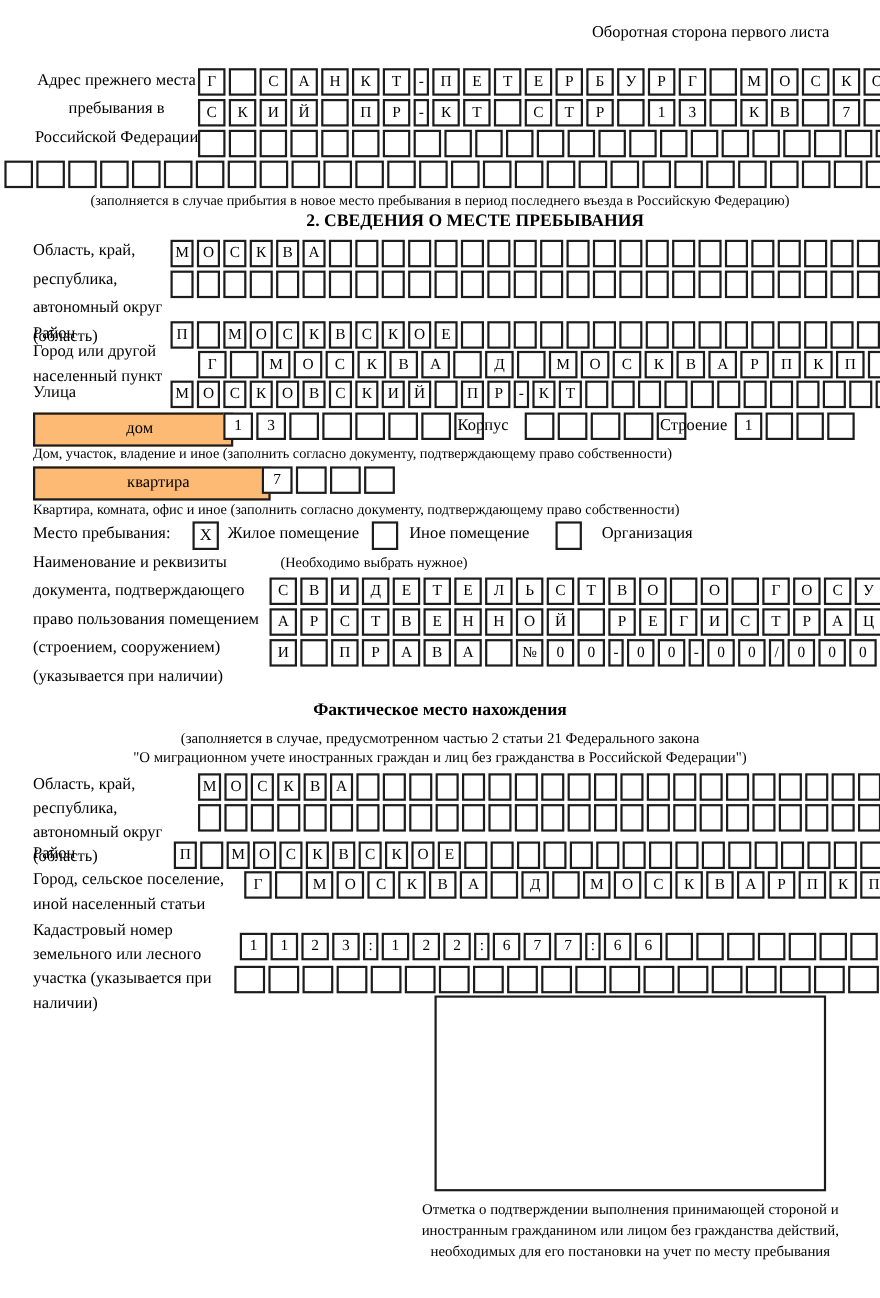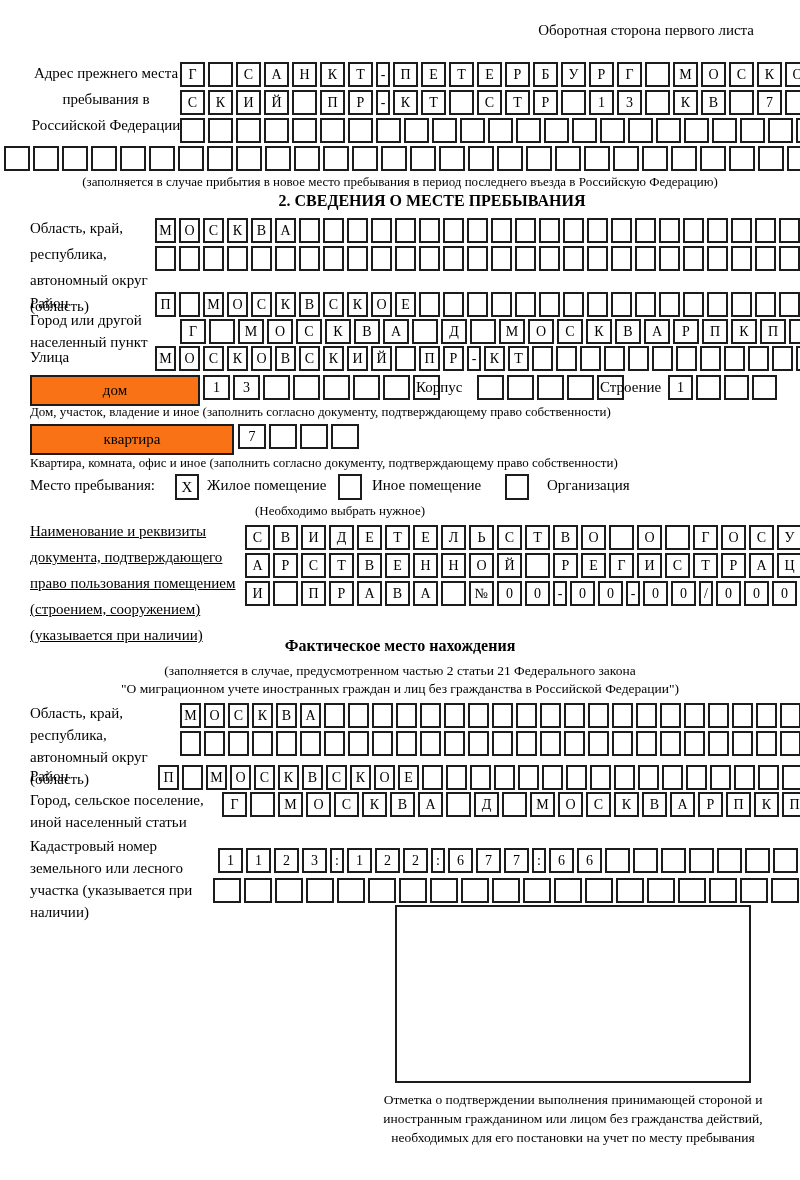--- a/index.html
+++ b/index.html
@@ -12,22 +12,22 @@
   .lbl-tight { font-size:15px; line-height:22px; }
   .cellrow { position:absolute; display:flex; gap:var(--g,3px); }
   .cell {
     flex:none; width:var(--w,21px); height:var(--h,21px);
     border:2px solid #1c1c1c; background:#fff;
     display:flex; align-items:center; justify-content:center;
     font-size:14px; line-height:1;
   }
   .cell.narrow { width:10px; }
   .wordbox {
-    position:absolute; border:2px solid #1c1c1c; background:#f97316;
-    display:flex; align-items:center; justify-content:center; font-size:15px;
+    position:absolute; border:2px solid #1c1c1c; background:#fdba74;
+    display:flex; align-items:center; justify-content:center; font-size:15px;padding-left:12px;
   }
   .chk {
     position:absolute; width:20px; height:22px; border:2px solid #1c1c1c;
     display:flex; align-items:center; justify-content:center; font-size:15px; background:#fff;
   }
   .note { font-size:13px; }
   .note-center { text-align:center; width:100%; left:0; }
   .title { font-weight:bold; font-size:16px; text-align:center; width:100%; left:0; }
   .stampbox { position:absolute; border:2px solid #1c1c1c; background:#fff; }
 </style>
@@ -336,21 +336,21 @@
 
   <div class="abs" style="left:30px; top:477px; font-size:15px;">Место пребывания:</div>
   <div class="chk" style="left:175px; top:474px;">X</div>
   <div class="abs" style="left:207px; top:477px; font-size:15px;">Жилое помещение</div>
   <div class="chk" style="left:338px; top:474px;"></div>
   <div class="abs" style="left:372px; top:477px; font-size:15px;">Иное помещение</div>
   <div class="chk" style="left:505px; top:474px;"></div>
   <div class="abs" style="left:547px; top:477px; font-size:15px;">Организация</div>
   <div class="abs note" style="left:140px; top:503px; width:400px; text-align:center;">(Необходимо выбрать нужное)</div>
 
-  <div class="abs lbl" style="left:30px; top:518px; width:215px;text-decoration:underline;">Наименование и реквизиты документа, подтверждающего право пользования помещением (строением, сооружением) (указывается при наличии)</div>
+  <div class="abs lbl" style="left:30px; top:498px; width:215px;">Наименование и реквизиты документа, подтверждающего право пользования помещением (строением, сооружением) (указывается при наличии)</div>
   <div class="cellrow" style="left:245px; top:525px; --w:21px;">
       <span class="cell">С</span>
       <span class="cell">В</span>
       <span class="cell">И</span>
       <span class="cell">Д</span>
       <span class="cell">Е</span>
       <span class="cell">Т</span>
       <span class="cell">Е</span>
       <span class="cell">Л</span>
       <span class="cell">Ь</span>

